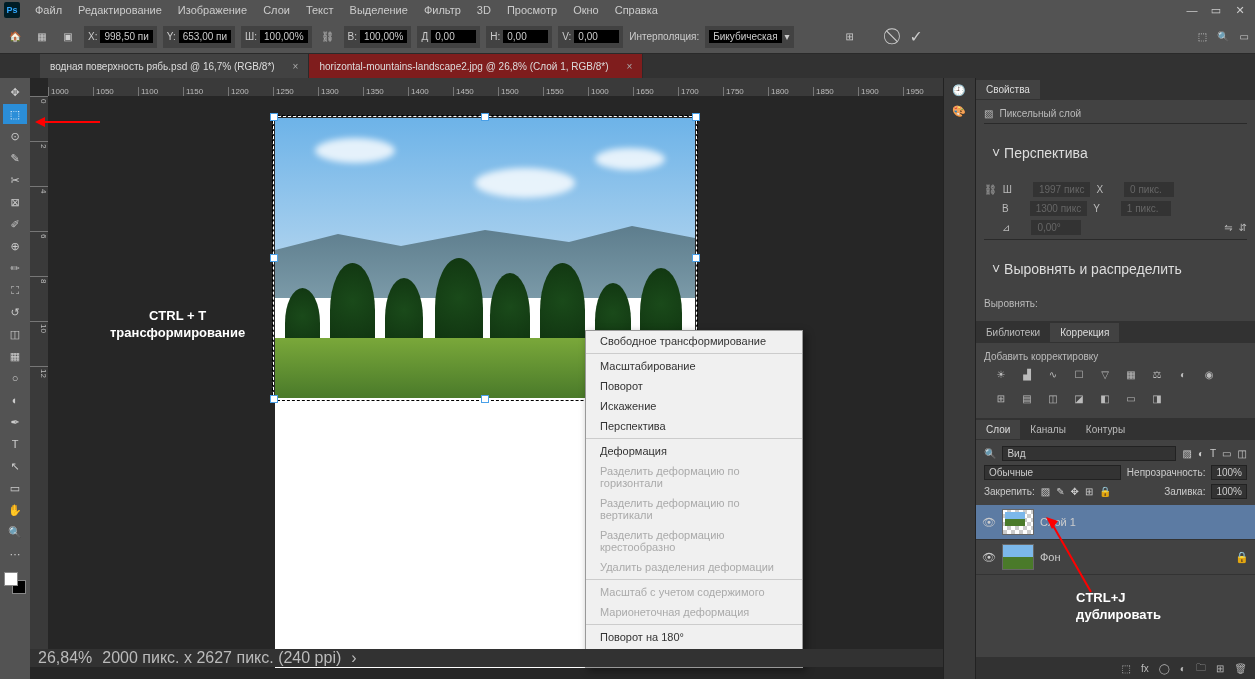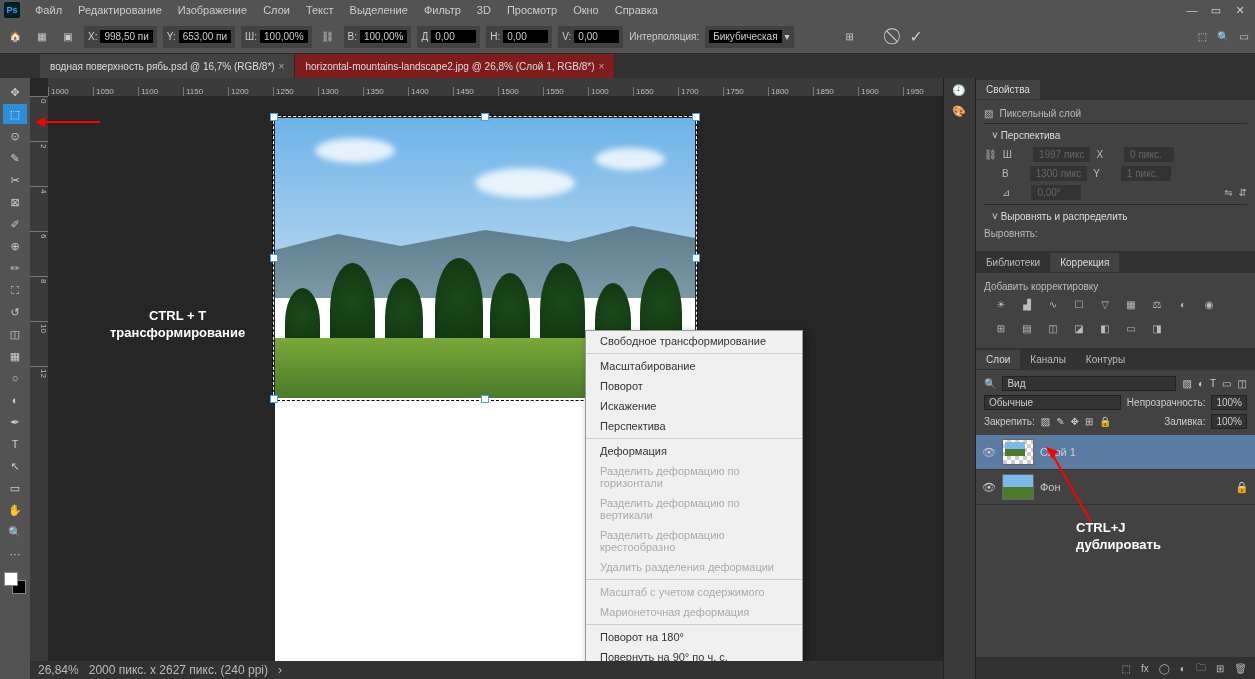--- a/index.html
+++ b/index.html
@@ -10,21 +10,21 @@
   .menu span { padding: 2px 7px; cursor: default; }
   .window-controls { margin-left: auto; display: flex; gap: 2px; }
   .window-controls span { width: 22px; height: 16px; display: flex; align-items: center; justify-content: center; color: #ccc; }
   .optbar { height: 34px; background: #535353; border-bottom: 1px solid #2a2a2a; display: flex; align-items: center; padding: 0 6px; gap: 6px; color: #ccc; font-size: 10px; }
   .optbar .seg { display: flex; align-items: center; gap: 3px; background: #424242; padding: 2px 4px; height: 22px; }
   .optbar .val { background: #000000; padding: 1px 4px; min-width: 45px; text-align: left; }
   .optbar .ico { width: 20px; height: 20px; display: flex; align-items: center; justify-content: center; }
   .optbar .accept-cancel { display: flex; gap: 14px; margin-left: 30px; }
   .optbar .right-icons { margin-left: auto; display: flex; gap: 10px; }
   .tabs { height: 24px; background: #323232; display: flex; align-items: stretch; padding-left: 40px; }
-  .tab { padding: 4px 10px; background: #424242; border-right: 1px solid #2a2a2a; display: flex; align-items: center; gap: 4px; font-size: 10px; color: #ddd; }
+  .tab { padding: 4px 10px; background: #424242; border-right: 1px solid #2a2a2a; display: flex; align-items: center; gap: 18px; font-size: 10px; color: #ddd; }
   .tab.active { background: #7f1d1d; }
   .tab .x { color: #aaa; }
   .main { display: flex; height: 601px; }
   .tools { width: 30px; background: #535353; display: flex; flex-direction: column; align-items: center; padding-top: 4px; gap: 2px; }
   .tools .tool { width: 24px; height: 20px; display: flex; align-items: center; justify-content: center; color: #ccc; }
   .tools .tool.selected { background: #2b8ed8; color: #fff; }
   .canvas { flex: 1; background: #262626; position: relative; overflow: hidden; }
   .ruler-h { position: absolute; top: 0; left: 18px; right: 0; height: 18px; background: #3a3a3a; color: #bbb; font-size: 8px; display: flex; align-items: flex-end; overflow: hidden; }
   .ruler-h span { width: 45px; flex-shrink: 0; text-align: left; border-left: 1px solid #777; padding-left: 2px; }
   .ruler-v { position: absolute; top: 18px; left: 0; bottom: 18px; width: 18px; background: #3a3a3a; color: #bbb; font-size: 8px; display: flex; flex-direction: column; }
@@ -38,31 +38,31 @@
   .photo .tree { position: absolute; bottom: 0; width: 40px; height: 80px; background: radial-gradient(circle at 50% 40%, #1a4a1a, #0d2d0d); border-radius: 50% 50% 20% 20%; }
   .photo .grass { position: absolute; bottom: 0; left: 0; right: 0; height: 60px; background: linear-gradient(#7aa83a, #4a7a2a); }
   .selection { position: absolute; left: 243px; top: 38px; width: 424px; height: 284px; border: 1px dashed #fff; outline: 1px dashed #000; }
   .handle { position: absolute; width: 8px; height: 8px; background: #fff; border: 1px solid #49a0e8; }
   .context-menu { position: absolute; left: 555px; top: 252px; width: 218px; background: #f0f0f0; border: 1px solid #999; box-shadow: 3px 3px 8px rgba(0,0,0,.4); color: #333; font-size: 11px; }
   .context-menu .item { padding: 4px 14px; }
   .context-menu .item.disabled { color: #aaa; }
   .context-menu hr { border: none; border-top: 1px solid #ccc; margin: 2px 0; }
   .annotation { position: absolute; color: #fff; font-size: 13px; font-weight: bold; text-align: center; line-height: 1.3; }
   .arrow-red { position: absolute; }
-  .status { position: absolute; bottom: 0; left: 0; right: 0; height: 18px; background: #323232; display: flex; align-items: center; padding: 0 8px; gap: 10px; font-size: 12px; color: #bbb; }
+  .status { position: absolute; bottom: 12px; left: 0; right: 0; height: 18px; background: #323232; display: flex; align-items: center; padding: 0 8px; gap: 10px; font-size: 16px; color: #bbb; }
   .dock-strip { width: 32px; background: #3a3a3a; display: flex; flex-direction: column; align-items: center; padding-top: 6px; gap: 8px; border-left: 1px solid #222; }
   .dock-strip span { color: #bbb; }
   .panels { width: 280px; background: #424242; display: flex; flex-direction: column; border-left: 1px solid #222; }
   .panel-tabs { display: flex; background: #323232; height: 22px; align-items: center; }
   .panel-tabs span { padding: 4px 10px; font-size: 10px; color: #bbb; }
   .panel-tabs span.active { background: #424242; color: #ddd; }
   .panel-body { padding: 8px; font-size: 10px; color: #bbb; }
   .panel-body .row { display: flex; align-items: center; gap: 6px; margin-bottom: 4px; }
   .panel-body .field { background: #333; padding: 2px 6px; color: #666; min-width: 50px; margin-left: 15px; }
-  .section-head { padding: 6px 8px; font-size: 10px; color: #ddd; border-top: 1px solid #2a2a2a; }
+  .section-head { padding: 21px 8px; font-size: 14px; color: #ddd; border-top: 1px solid #2a2a2a; }
   .adjust-icons { display: flex; flex-wrap: wrap; gap: 8px; padding: 4px 8px; }
   .adjust-icons span { width: 18px; height: 16px; color: #bbb; display: flex; align-items: center; justify-content: center; }
   .layers { flex: 1; display: flex; flex-direction: column; }
   .layers-top { padding: 6px 8px; display: flex; flex-direction: column; gap: 4px; font-size: 10px; }
   .layers-top .row { display: flex; align-items: center; gap: 6px; }
   .layers-top select, .layers-top .sel { background: #333; color: #ccc; border: 1px solid #222; padding: 1px 4px; font-size: 10px; }
   .layer { display: flex; align-items: center; gap: 6px; padding: 4px 6px; border-bottom: 1px solid #333; }
   .layer.selected { background: #5c7ba3; }
   .layer .eye { width: 14px; color: #ccc; }
   .layer .thumb { width: 32px; height: 26px; background: #fff; border: 1px solid #666; position: relative; }

